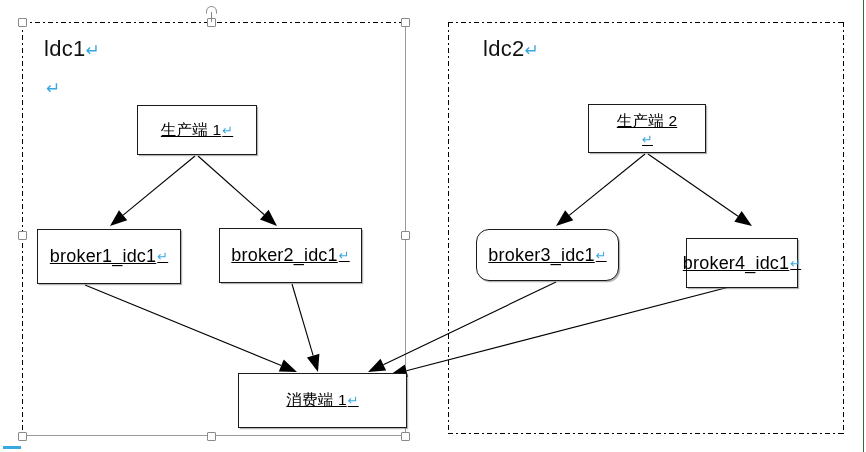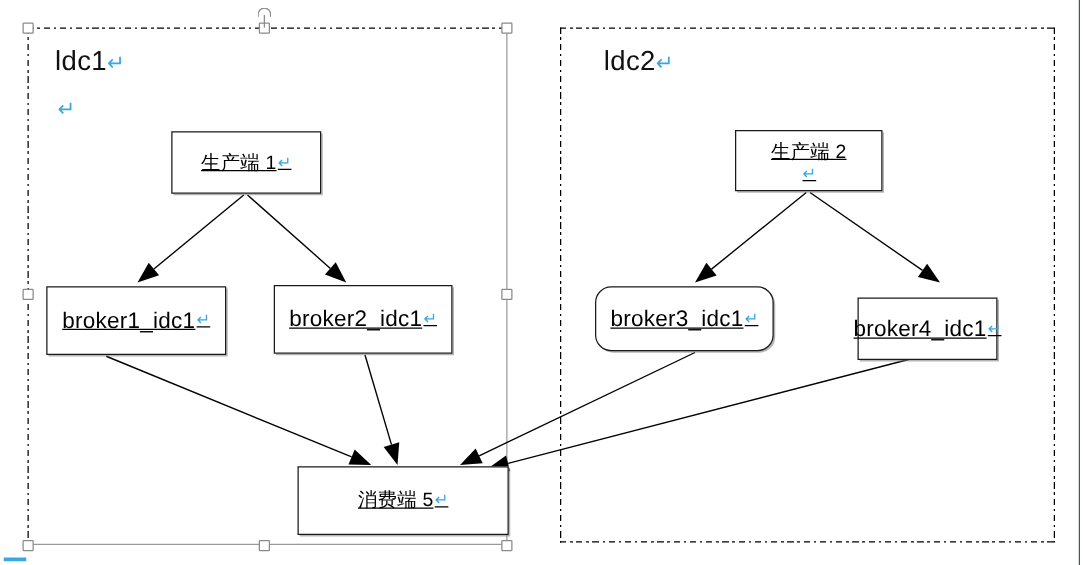--- a/index.html
+++ b/index.html
@@ -151,21 +151,21 @@
     <span class="lbl">broker3_idc1</span>
       <span class="ret">↵</span>
   </div>
 
   <div class="node" id="node-broker4" style="left: 686px; top: 228px; width: 112px; height: 50px; margin-top: 10px;">
     <span class="lbl">broker4_idc1</span>
       <span class="ret">↵</span>
   </div>
 
   <div class="node" id="node-consumer1" style="left: 238px; top: 373px; width: 169px; height: 55px;">
-    <span class="lbl cjk">消费端 5</span>
+    <span class="lbl cjk">消费端 1</span>
       <span class="ret">↵</span>
   </div>
 
   <div id="handle-layer">
       <div class="handle" style="left: 17.5px; top: 17.5px;"></div>
       <div class="handle" style="left: 206.5px; top: 17.5px;"></div>
       <div class="handle" style="left: 400.5px; top: 17.5px;"></div>
       <div class="handle" style="left: 17.5px; top: 230.5px;"></div>
       <div class="handle" style="left: 400.5px; top: 230.5px;"></div>
       <div class="handle" style="left: 17.5px; top: 431.5px;"></div>

